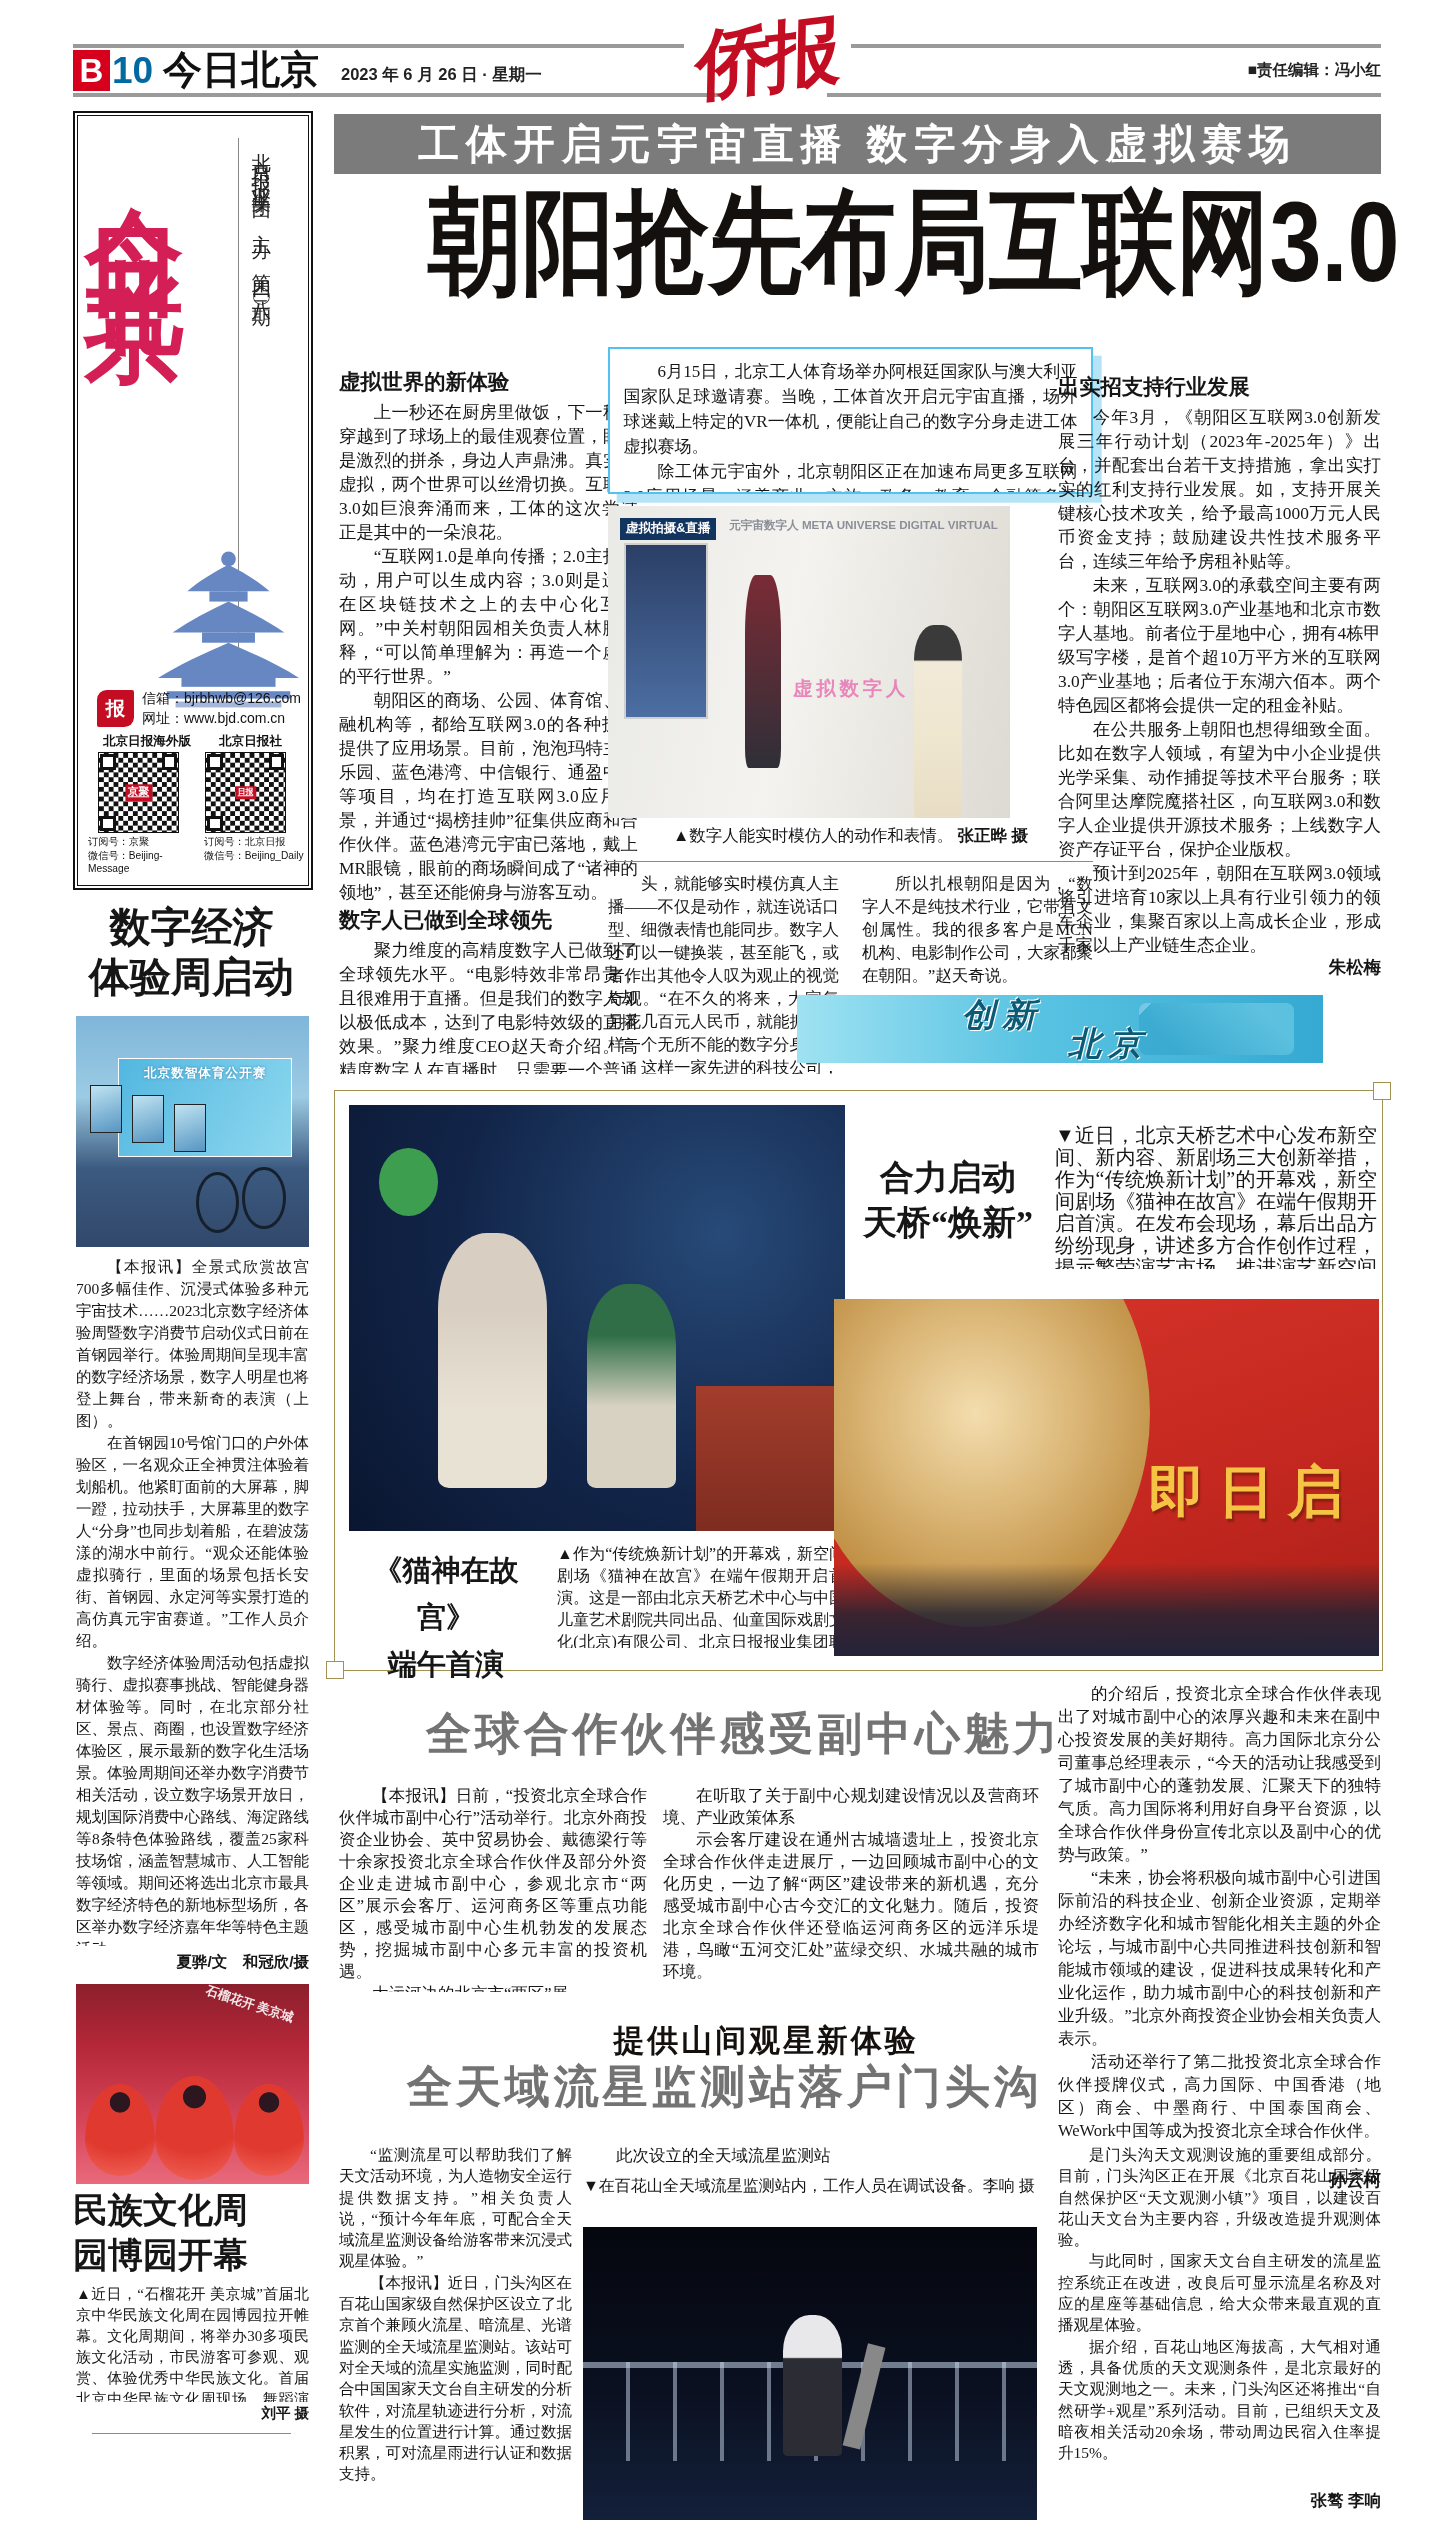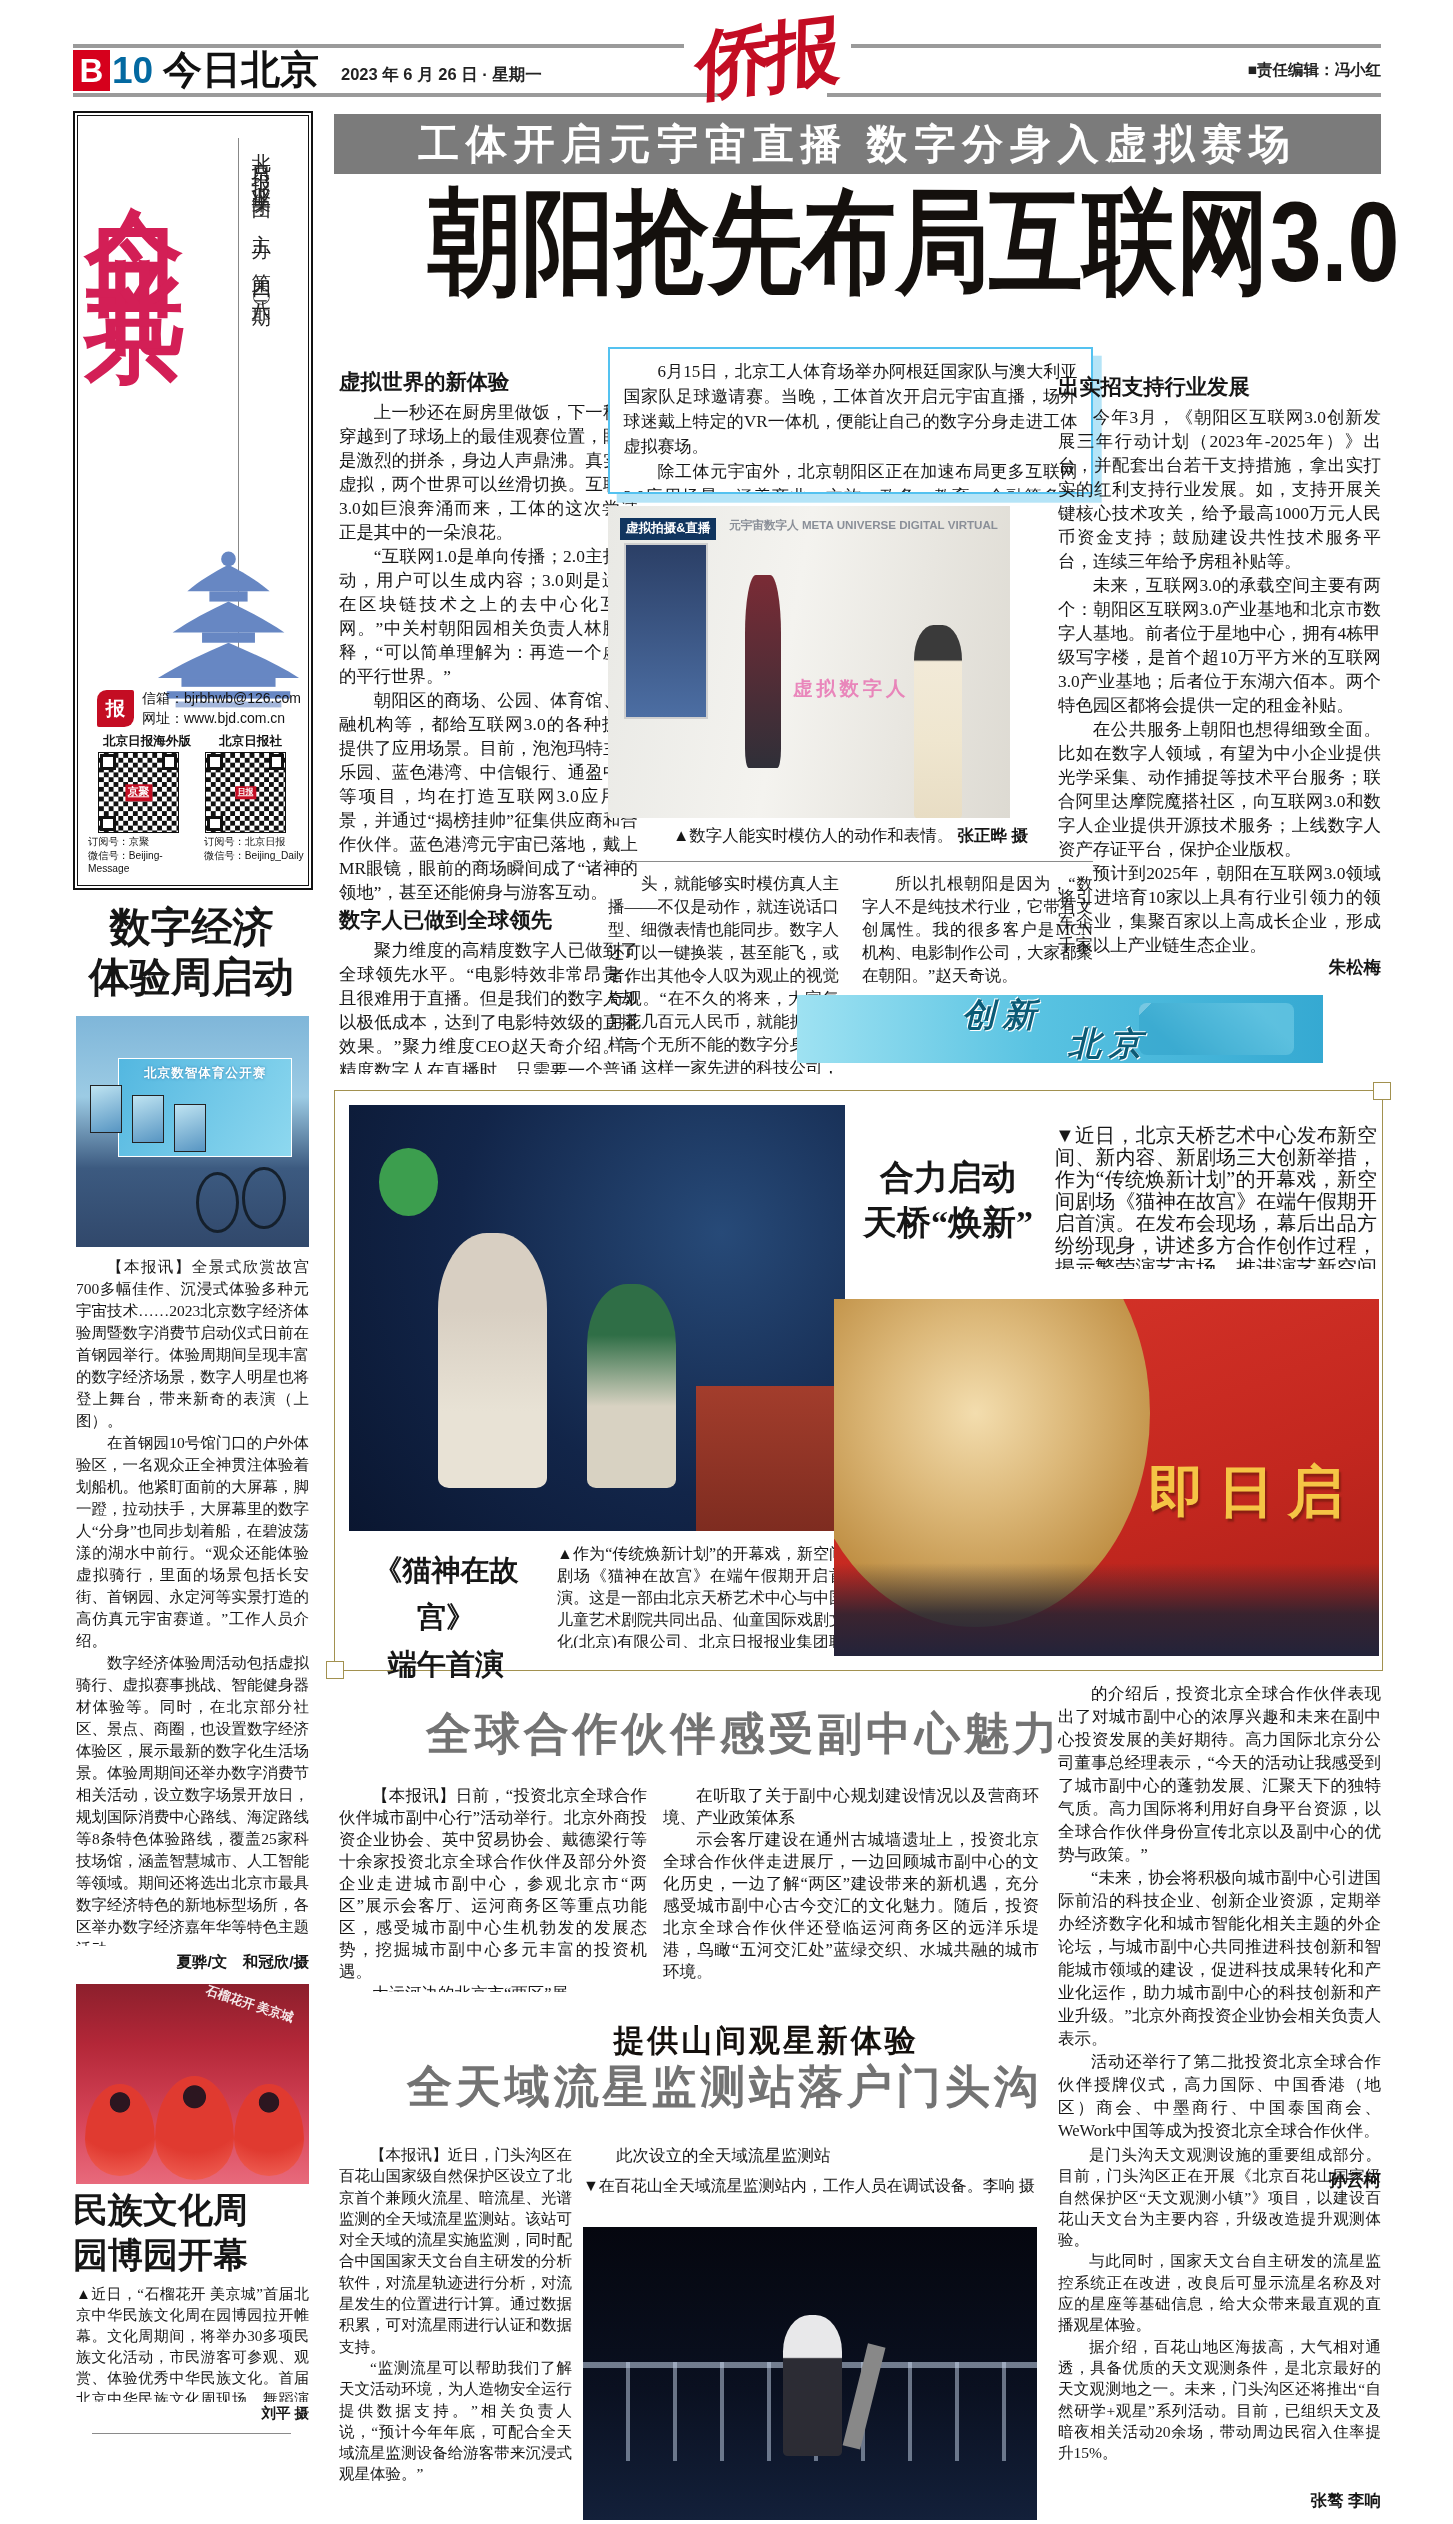--- a/index.html
+++ b/index.html
@@ -322,22 +322,22 @@
         <p class="para">“未来，协会将积极向城市副中心引进国际前沿的科技企业、创新企业资源，定期举办经济数字化和城市智能化相关主题的外企论坛，与城市副中心共同推进科技创新和智能城市领域的建设，促进科技成果转化和产业化运作，助力城市副中心的科技创新和产业升级。”北京外商投资企业协会相关负责人表示。</p>
         <p class="para">活动还举行了第二批投资北京全球合作伙伴授牌仪式，高力国际、中国香港（地区）商会、中墨商行、中国泰国商会、WeWork中国等成为投资北京全球合作伙伴。</p>
       </div>
   </div>
   <div class="abs author" style="left:1058px;top:2169px;width:323px;">孙云柯</div>
 
   <div class="kick2" style="left:485px;top:2021px;width:562px;">提供山间观星新体验</div>
   <div class="h2line" style="left:407px;top:2061px;width:678px;">全天域流星监测站落户门头沟</div>
   <div class="bodycol" style="left:339px;top:2144px;width:233px;height:376px;font-size:15.5px;line-height:21.3px;">
     <div>
+        <p class="para">“监测流星可以帮助我们了解天文活动环境，为人造物安全运行提供数据支持。”相关负责人说，“预计今年年底，可配合全天域流星监测设备给游客带来沉浸式观星体验。”</p>
         <p class="para">【本报讯】近日，门头沟区在百花山国家级自然保护区设立了北京首个兼顾火流星、暗流星、光谱监测的全天域流星监测站。该站可对全天域的流星实施监测，同时配合中国国家天文台自主研发的分析软件，对流星轨迹进行分析，对流星发生的位置进行计算。通过数据积累，可对流星雨进行认证和数据支持。</p>
-        <p class="para">“监测流星可以帮助我们了解天文活动环境，为人造物安全运行提供数据支持。”相关负责人说，“预计今年年底，可配合全天域流星监测设备给游客带来沉浸式观星体验。”</p>
       </div>
   </div>
   <div class="abs" style="left:583px;top:2144px;width:454px;font-size:16.5px;line-height:23px;text-indent:2em;">此次设立的全天域流星监测站</div>
   <div class="abs kai" style="left:583px;top:2175px;width:454px;font-size:16px;line-height:22px;">▼在百花山全天域流星监测站内，工作人员在调试设备。李响 摄</div>
   <div class="ph ph-night" style="left:583px;top:2227px;width:454px;height:293px;">
     <div class="rail"></div>
       <div class="man"></div>
       <div class="scope"></div>
   </div>
   <div class="bodycol" style="left:1058px;top:2144px;width:323px;height:341px;font-size:15.5px;line-height:21.3px;">

